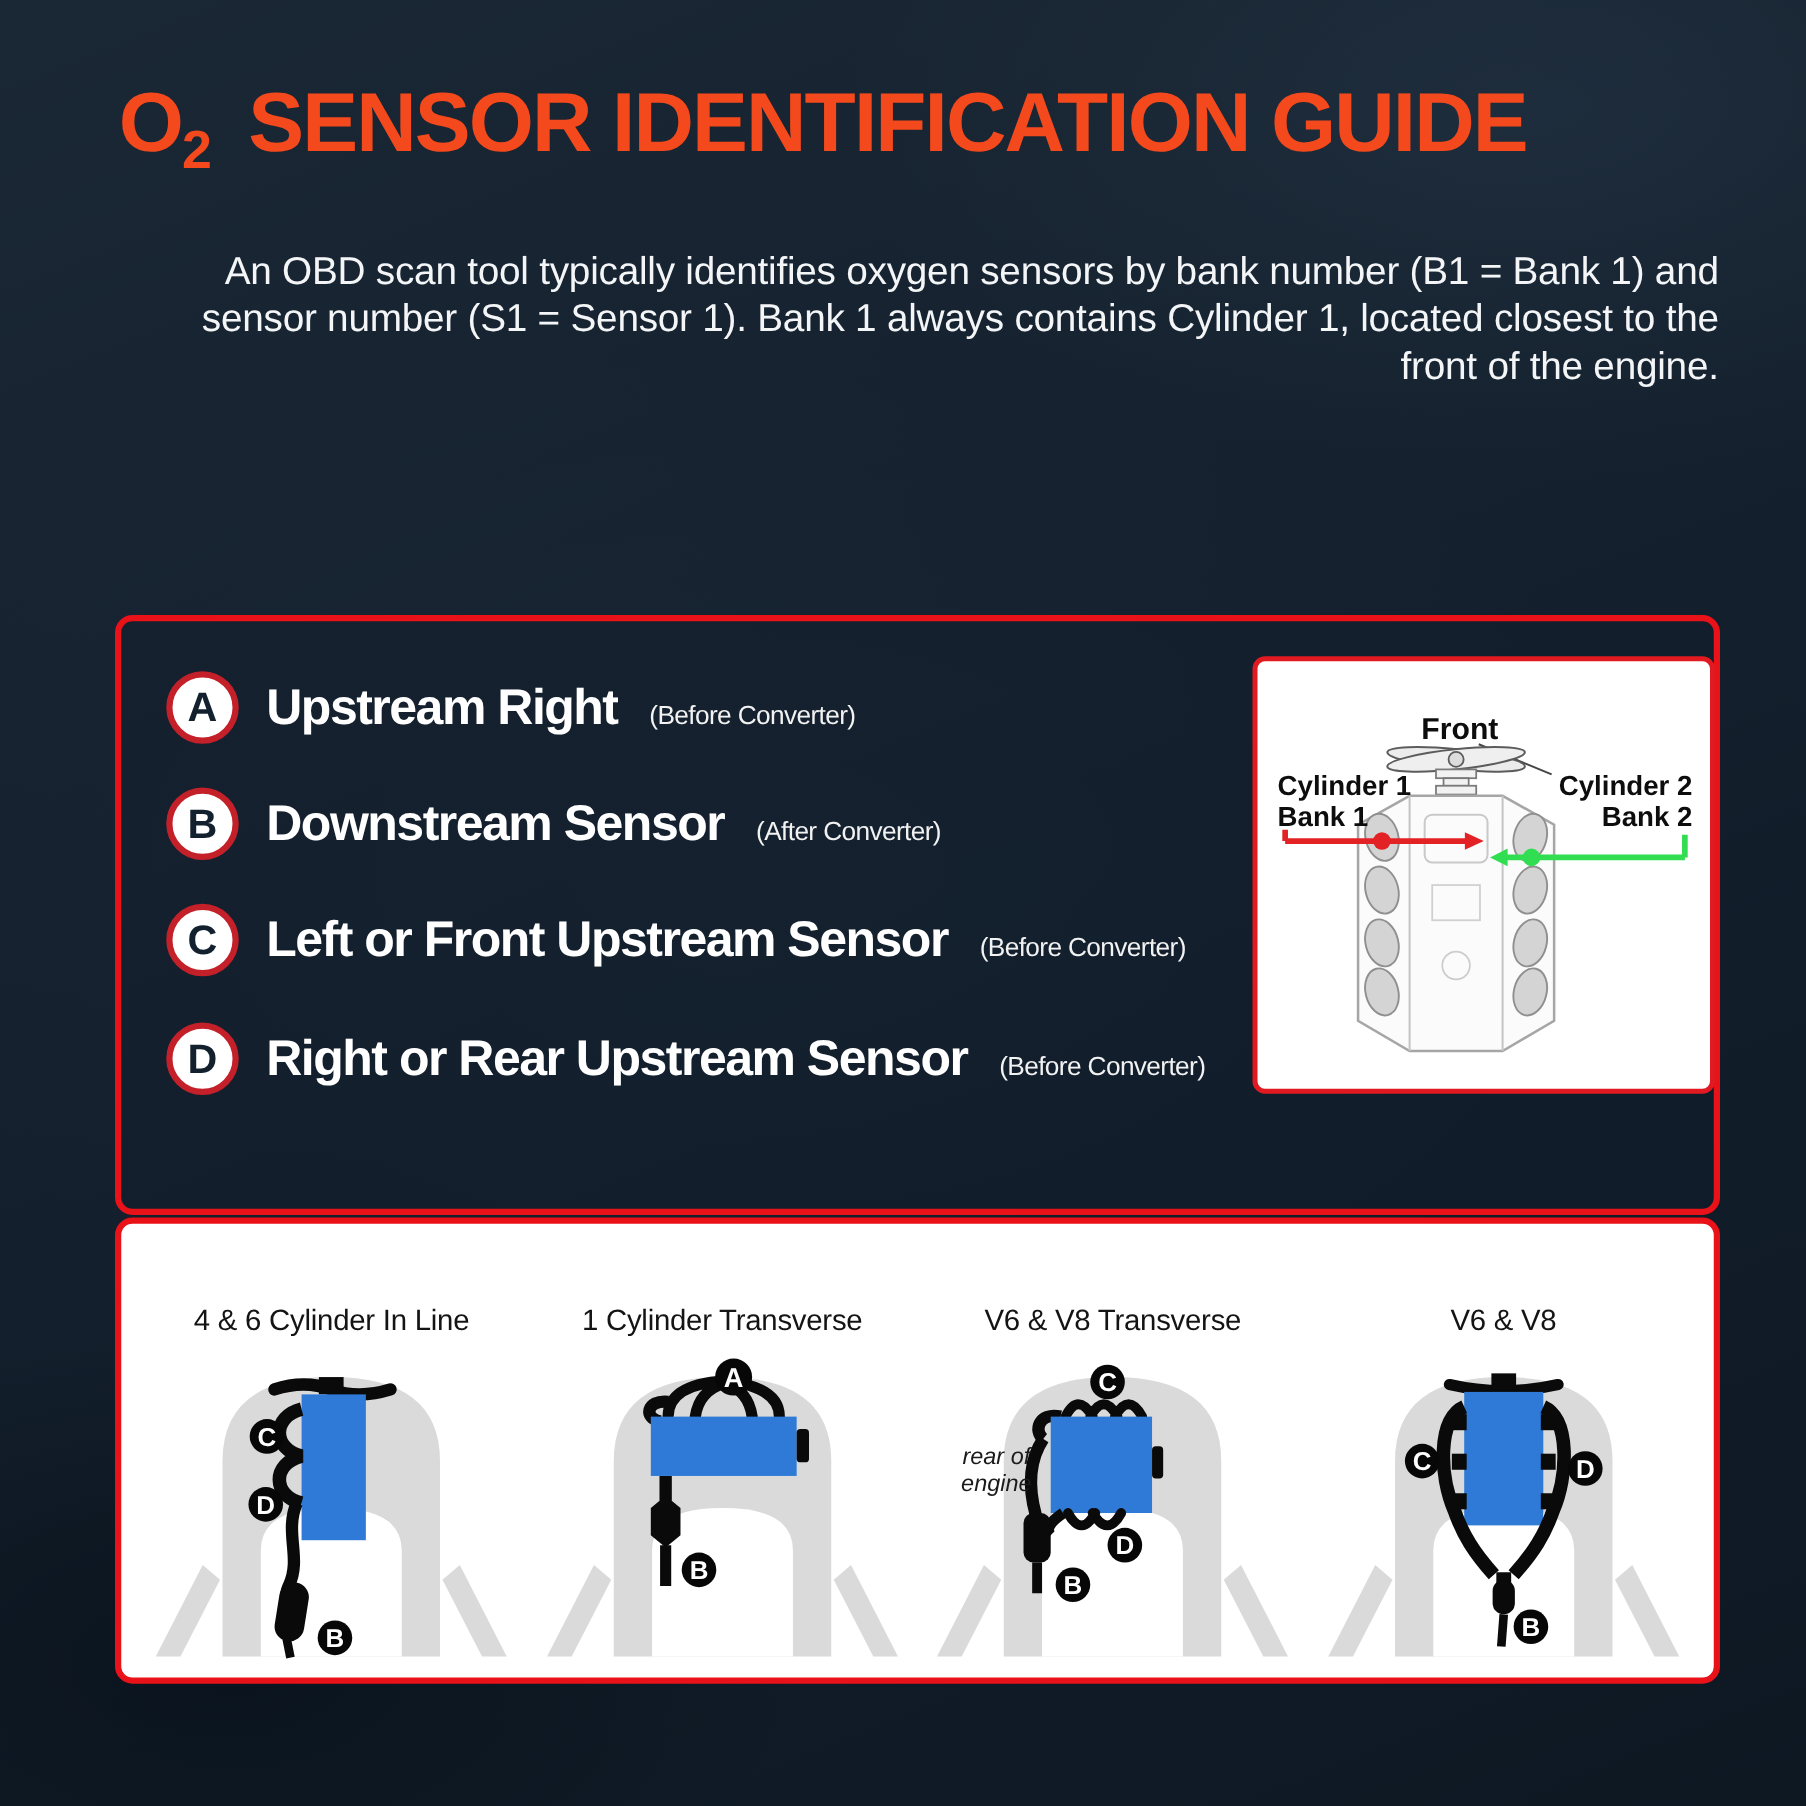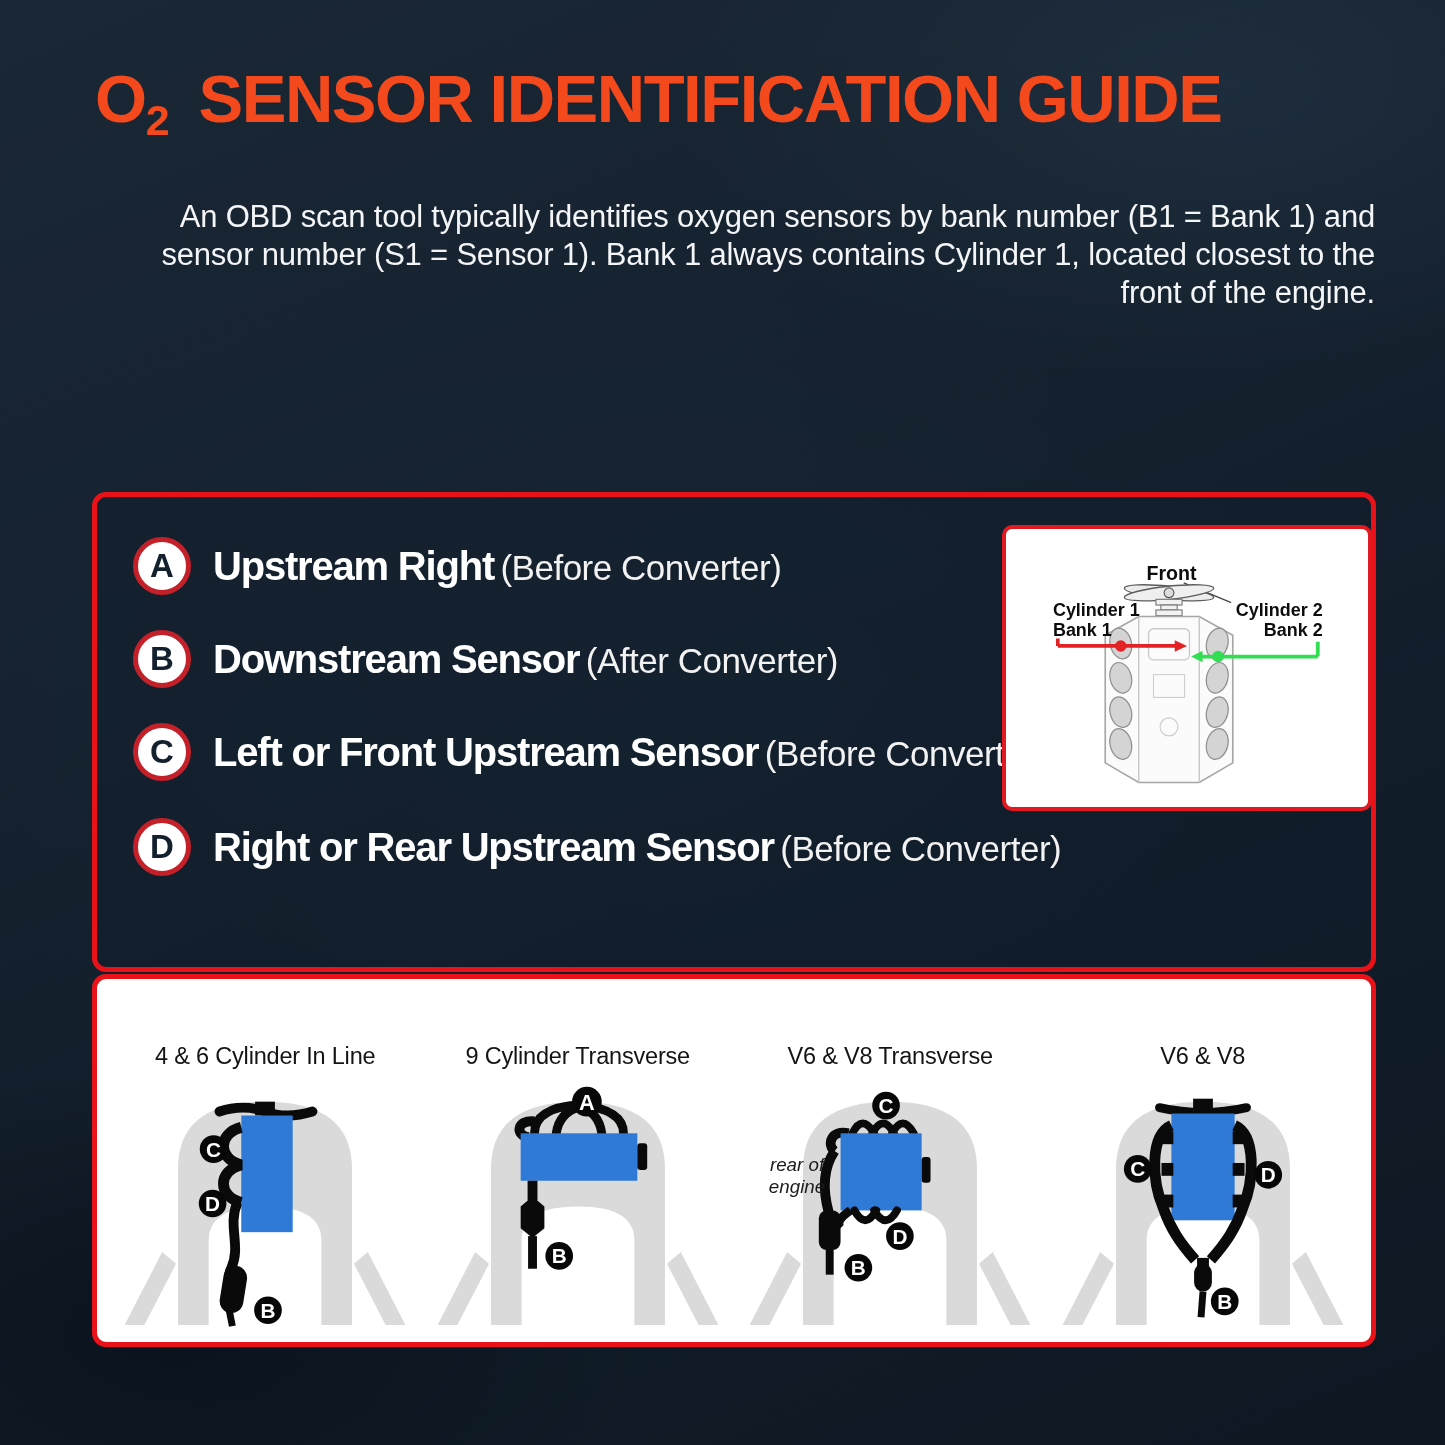--- a/index.html
+++ b/index.html
@@ -39,24 +39,24 @@
   .legend-row.r2{top:226px;}
   .legend-row.r3{top:321px;}
   .legend-badge{
     width:48px;height:48px;border-radius:50%;background:#ffffff;
     border:5px solid #c3202a;box-sizing:content-box;
     display:flex;align-items:center;justify-content:center;
     color:#13202d;font-size:33px;font-weight:bold;flex:0 0 auto;
   }
   .legend-texts{margin-left:22px;white-space:nowrap;}
   .legend-label{color:#ffffff;font-size:40px;font-weight:bold;letter-spacing:-1.2px;}
-  .legend-note{color:#f2f2f2;font-size:35px;font-weight:normal;margin-left:2px;letter-spacing:-0.5px;}
+  .legend-note{color:#f2f2f2;font-size:21px;font-weight:normal;margin-left:21px;letter-spacing:-0.5px;}
   
   .engine-box{
-    position:absolute;left:905px;top:28px;width:370px;height:286px;
+    position:absolute;left:905px;top:28px;width:370px;height:350px;
     box-sizing:border-box;background:#ffffff;border:4px solid #e01a20;border-radius:10px;
   }
   .engine-box svg{display:block;width:100%;height:100%;}
   .sketch-label{font-family:"Liberation Sans",sans-serif;font-weight:bold;fill:#0d0d0d;}
   
   .layouts-box{
     position:absolute;left:92px;top:974px;width:1284px;height:373px;
     box-sizing:border-box;background:#ffffff;border:5px solid #ea1219;border-radius:14px;
     display:flex;padding:56px 12px 8px 12px;align-items:flex-end;
   }
@@ -198,21 +198,21 @@
           <text x="97" y="140.5" text-anchor="middle" font-size="21" class="badge-letter">D</text>
         </g>
         <g>
           <circle cx="153" cy="241" r="14" fill="#070707"></circle>
           <text x="153" y="248.5" text-anchor="middle" font-size="21" class="badge-letter">B</text>
         </g>
       </svg>
     </div>
 
     <div class="panel">
-      <div class="panel-title">9 Cylinder Transverse</div>
+      <div class="panel-title">1 Cylinder Transverse</div>
       <svg width="298" height="262" viewBox="0 0 300 265">
         <g>
           <path d="M62,256 L62,98 Q62,30 150,30 Q238,30 238,98 L238,256 Z" fill="#dadada"></path>
           <path d="M93,256 L93,170 Q93,136 150,136 Q207,136 207,170 L207,256 Z" fill="#ffffff"></path>
           <polygon points="8,256 46,182 60,194 28,256" fill="#dadada"></polygon>
           <polygon points="292,256 254,182 240,194 272,256" fill="#dadada"></polygon>
         </g>
         <g>
           <path d="M106,62 Q106,36 152,33 M128,62 Q131,41 152,35 M174,62 Q171,41 152,35 M196,62 Q196,38 152,33" stroke="#0a0a0a" stroke-width="9" fill="none" stroke-linecap="round"></path>
           <path d="M106,50 C88,48 86,64 100,66" stroke="#0a0a0a" stroke-width="10" fill="none"></path>

